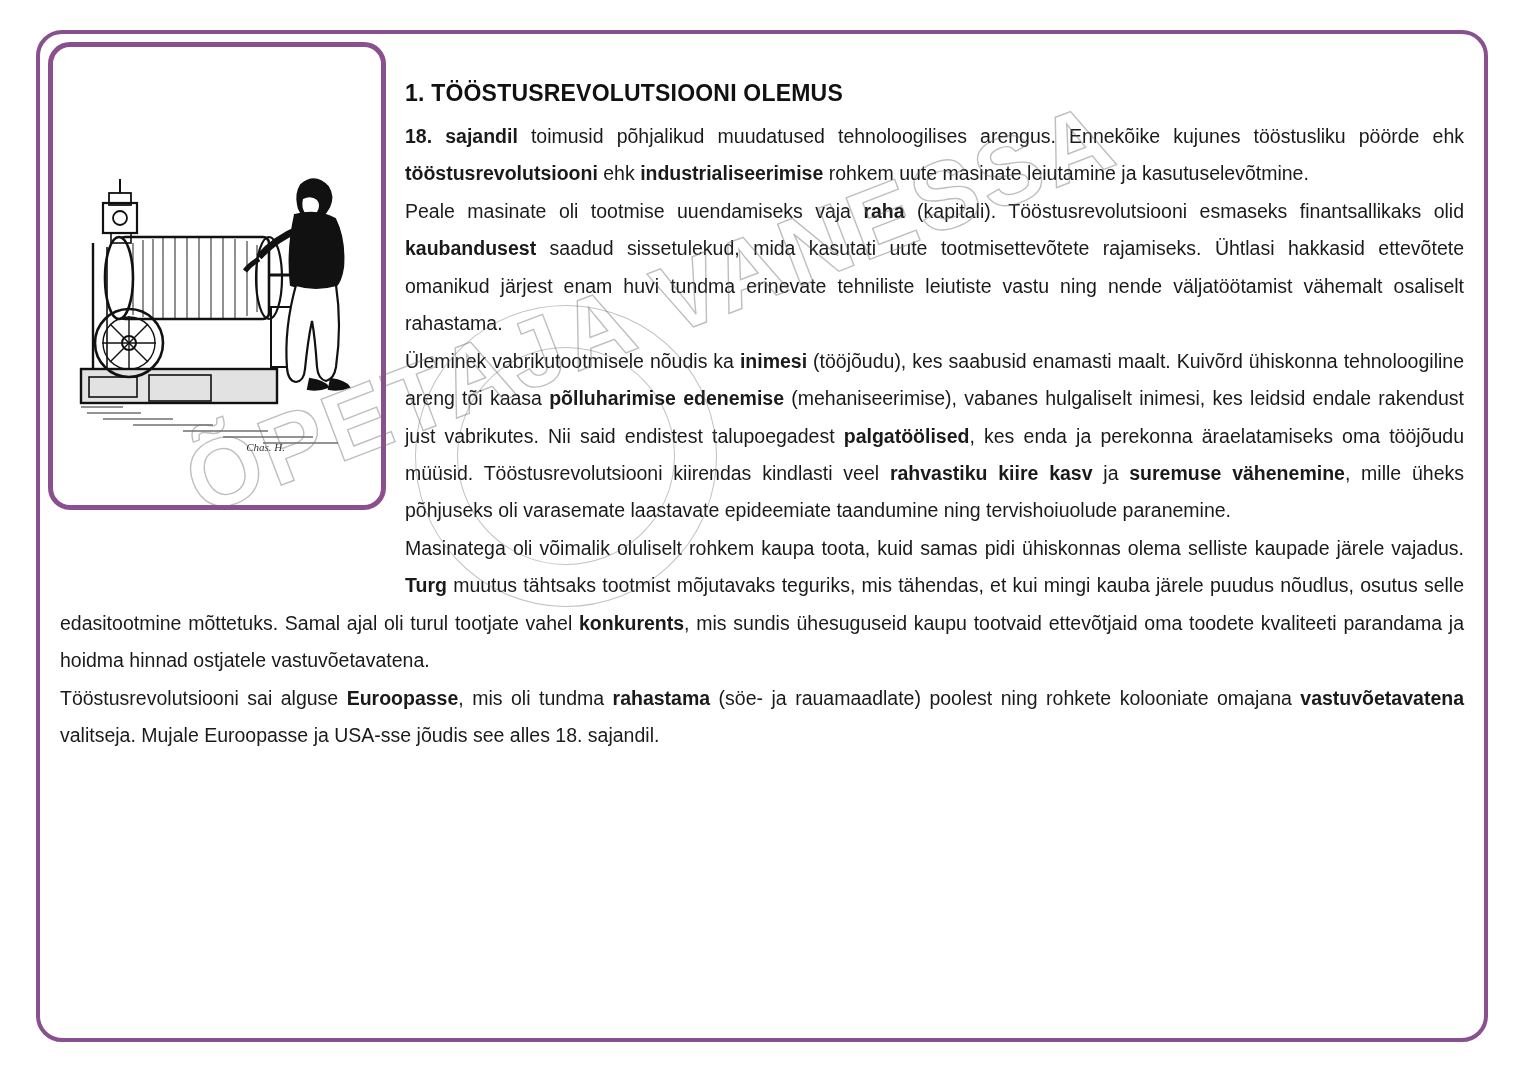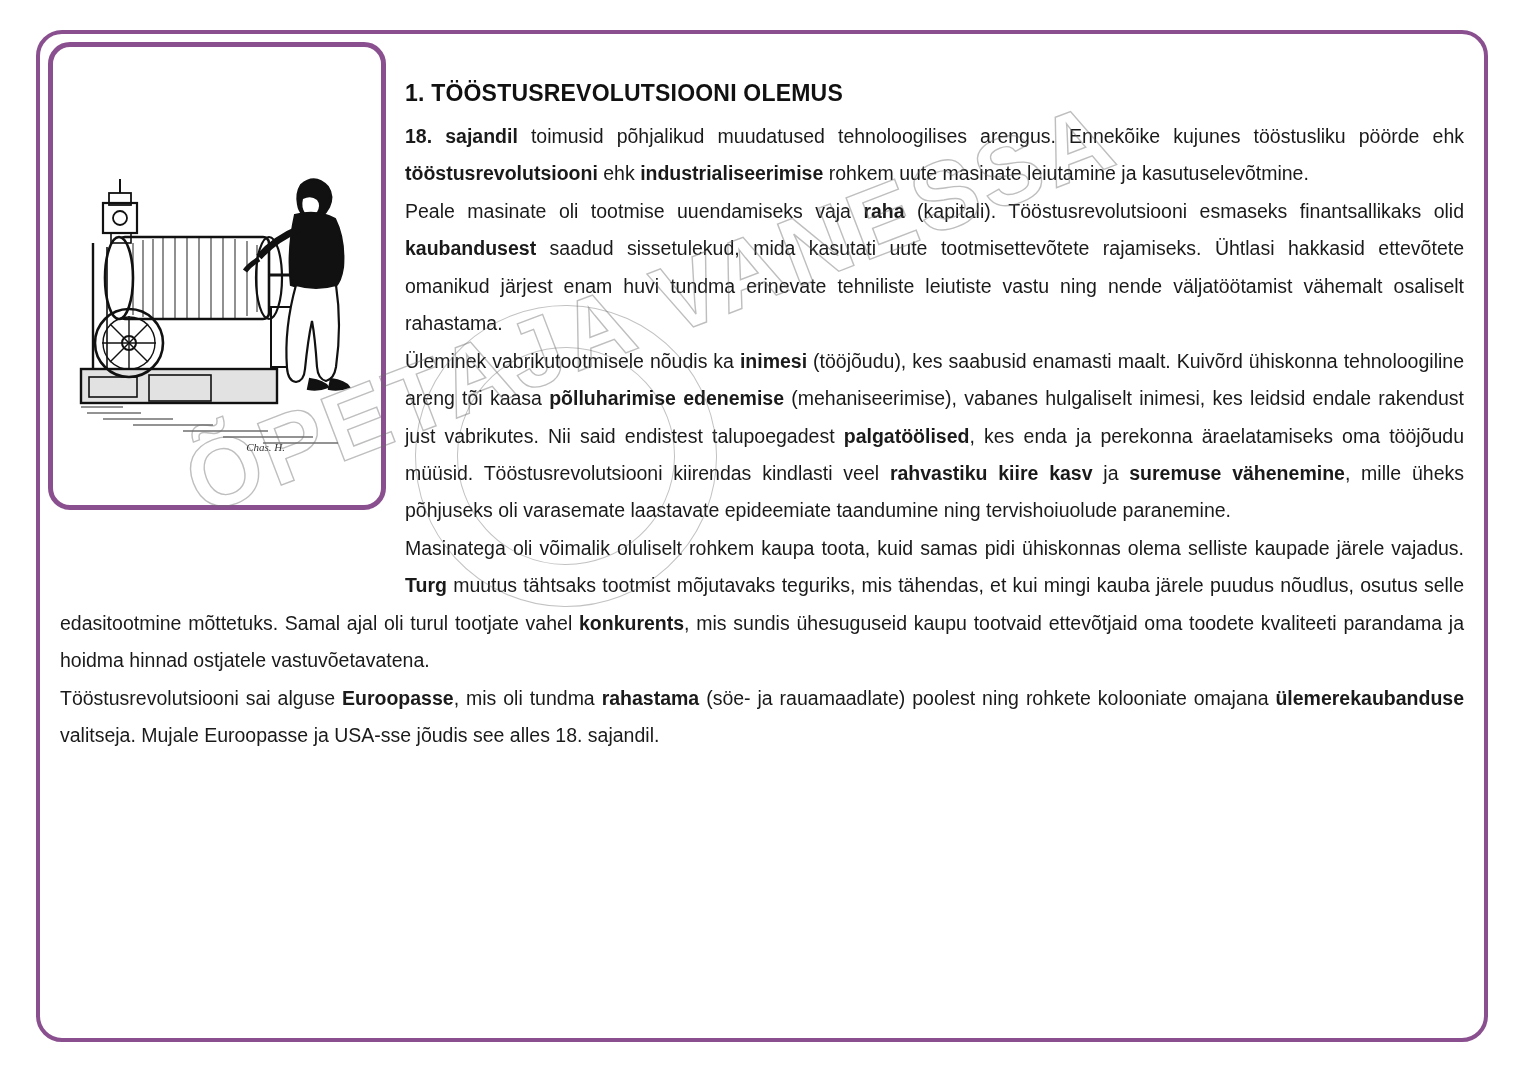--- a/index.html
+++ b/index.html
@@ -234,21 +234,21 @@
   </div>
 
   <div class="content">
     <div class="heading">1. TÖÖSTUSREVOLUTSIOONI OLEMUS</div>
     <div class="col-right">
       <div class="img-spacer"></div>
       <p class="para"><b>18. sajandil</b><span> toimusid põhjalikud muudatused tehnoloogilises arengus. Ennekõike kujunes tööstusliku pöörde ehk </span><b>tööstusrevolutsiooni</b><span> ehk </span><b>industrialiseerimise</b><span> rohkem uute masinate leiutamine ja kasutuselevõtmine.</span></p>
       <p class="para"><span>Peale masinate oli tootmise uuendamiseks vaja </span><b>raha</b><span> (kapitali). Tööstusrevolutsiooni esmaseks finantsallikaks olid </span><b>kaubandusest</b><span> saadud sissetulekud, mida kasutati uute tootmisettevõtete rajamiseks. Ühtlasi hakkasid ettevõtete omanikud järjest enam huvi tundma erinevate tehniliste leiutiste vastu ning nende väljatöötamist vähemalt osaliselt rahastama.</span></p>
       <p class="para"><span>Üleminek vabrikutootmisele nõudis ka </span><b>inimesi</b><span> (tööjõudu),  kes saabusid enamasti maalt. Kuivõrd ühiskonna tehnoloogiline areng tõi kaasa </span><b>põlluharimise edenemise</b><span> (mehaniseerimise), vabanes hulgaliselt inimesi, kes leidsid endale rakendust just vabrikutes. Nii said endistest talupoegadest </span><b>palgatöölised</b><span>, kes enda ja perekonna äraelatamiseks oma tööjõudu müüsid. Tööstusrevolutsiooni kiirendas kindlasti veel </span><b>rahvastiku kiire kasv</b><span> ja </span><b>suremuse vähenemine</b><span>, mille üheks põhjuseks oli varasemate laastavate epideemiate taandumine ning tervishoiuolude paranemine.</span></p>
       <p class="para"><span>Masinatega oli võimalik oluliselt rohkem kaupa toota, kuid samas pidi ühiskonnas olema selliste kaupade järele vajadus. </span><b>Turg</b><span> muutus tähtsaks tootmist mõjutavaks teguriks, mis tähendas, et kui mingi kauba järele puudus nõudlus, osutus selle edasitootmine mõttetuks. Samal ajal oli turul tootjate vahel </span><b>konkurents</b><span>, mis sundis ühesuguseid kaupu tootvaid ettevõtjaid oma toodete kvaliteeti parandama ja hoidma hinnad ostjatele vastuvõetavatena.</span></p>
-      <p class="para"><span>Tööstusrevolutsiooni sai alguse </span><b>Euroopasse</b><span>, mis oli tundma </span><b>rahastama</b><span> (söe- ja rauamaadlate) poolest ning rohkete kolooniate omajana </span><b>ülemerekaubanduse</b><span> valitseja. Mujale Euroopasse ja USA-sse jõudis see alles 18. sajandil.</span></p>
+      <p class="para"><span>Tööstusrevolutsiooni sai alguse </span><b>Euroopasse</b><span>, mis oli tundma </span><b>rahastama</b><span> (söe- ja rauamaadlate) poolest ning rohkete kolooniate omajana </span><b>vastuvõetavatena</b><span> valitseja. Mujale Euroopasse ja USA-sse jõudis see alles 18. sajandil.</span></p>
     </div>
   </div>
 
   <div class="watermark">
     <div class="wm-ring r1"></div>
     <div class="wm-ring r2"></div>
     <div class="wm-text">ÕPETAJA VANESSA</div>
   </div>
 
 </div>

